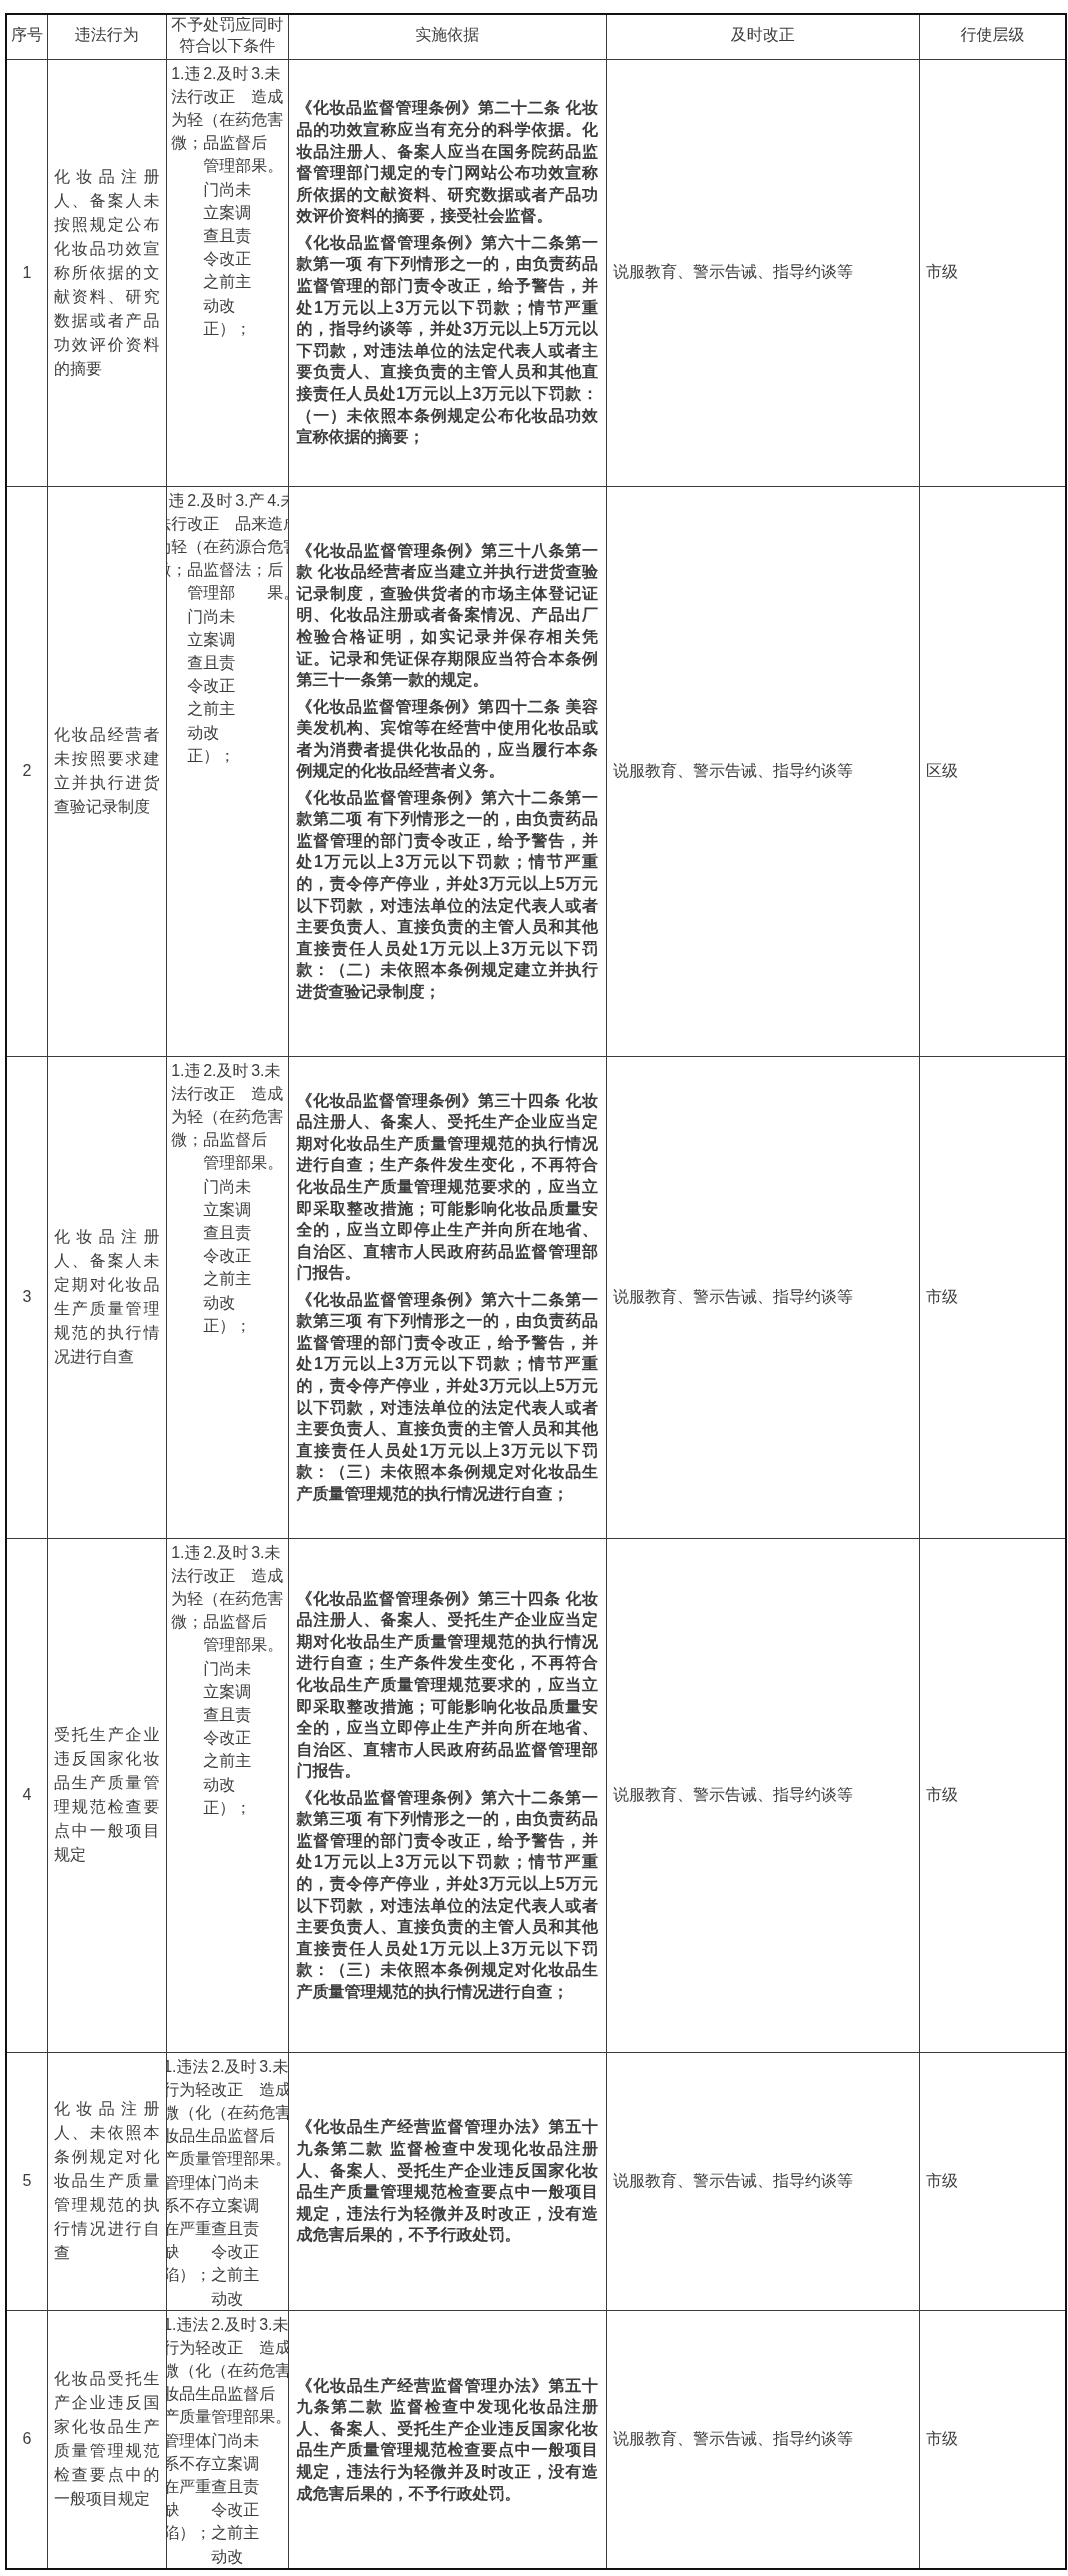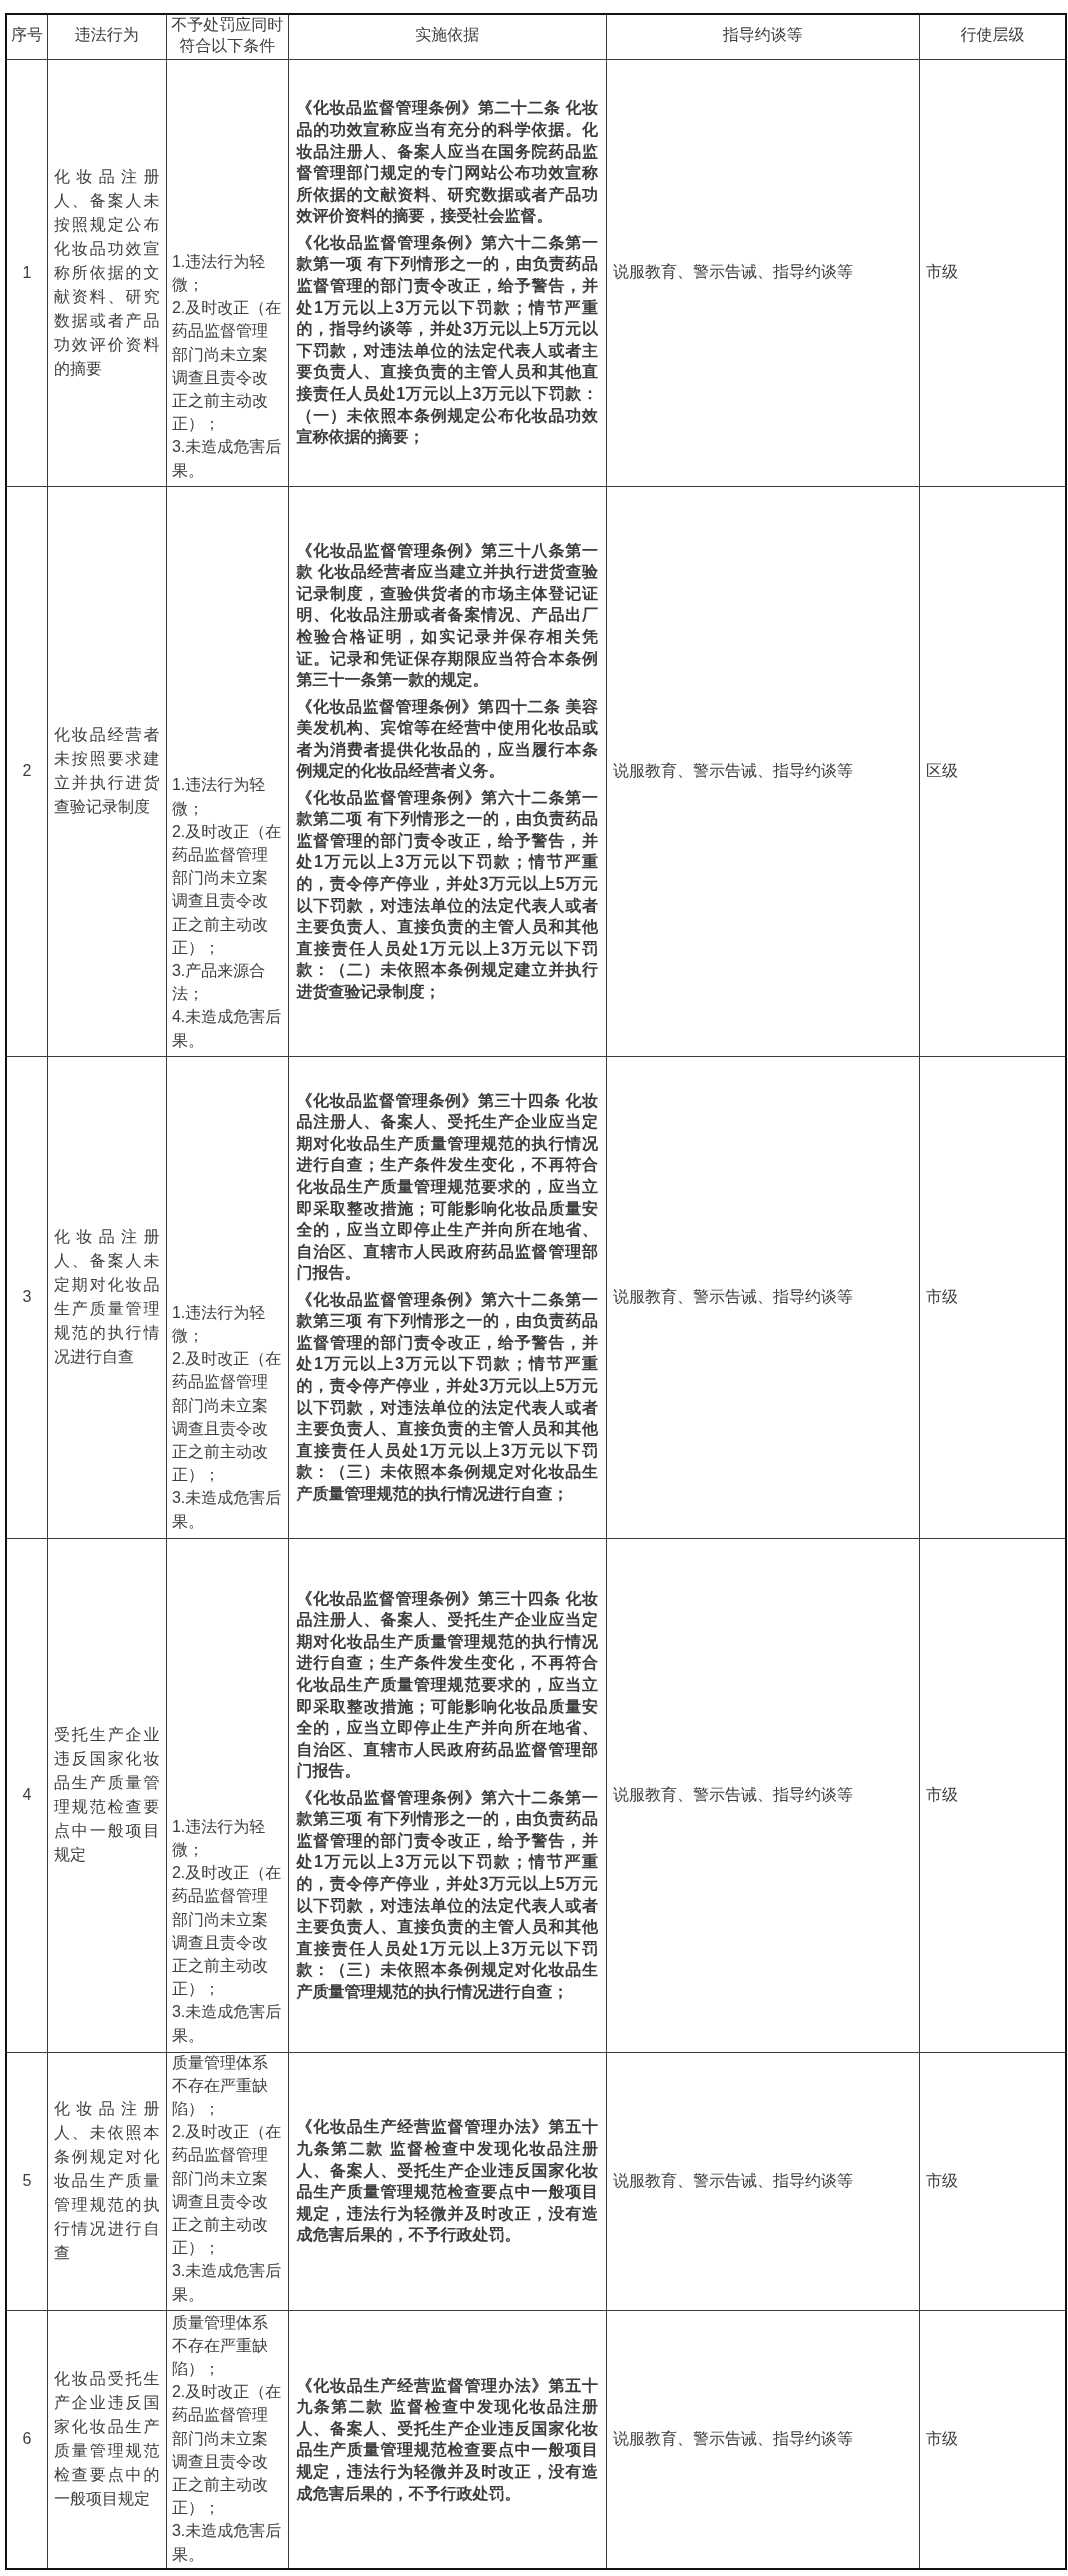--- a/index.html
+++ b/index.html
@@ -38,22 +38,22 @@
   tbody tr:nth-child(1){height:427px;}
   tbody tr:nth-child(2){height:570px;}
   tbody tr:nth-child(3){height:482px;}
   tbody tr:nth-child(4){height:514px;}
   tbody tr:nth-child(5){height:258px;}
   tbody tr:nth-child(6){height:259px;}
   td.no{text-align:center;}
   td.behavior{text-align:justify;line-height:1.5;}
   td.cond{padding:2.1px 5.2px;vertical-align:top;}
   .cond-wrap{
-    display:flex;flex-direction:column;
-    justify-content:flex-end;
+    display:flex;flex-direction:row;
+    justify-content:center;
     line-height:1.45;
   }
   tbody tr:nth-child(1) .cond-wrap{height:420px;}
   tbody tr:nth-child(2) .cond-wrap{height:563px;}
   tbody tr:nth-child(3) .cond-wrap{height:474px;}
   tbody tr:nth-child(4) .cond-wrap{height:506px;}
   tbody tr:nth-child(5) .cond-wrap{height:251px;}
   tbody tr:nth-child(6) .cond-wrap{height:253px;}
   td.basis{text-align:justify;line-height:1.35;padding:2.1px 7.7px;font-weight:bold;}
   td.basis p{margin:0.3em 0;}
@@ -71,21 +71,21 @@
       <col class="c4">
       <col class="c5">
       <col class="c6">
   </colgroup>
   <thead>
     <tr>
       <th>序号</th>
       <th>违法行为</th>
       <th>不予处罚应同时符合以下条件</th>
       <th>实施依据</th>
-      <th>指导约谈等</th>
+      <th>及时改正</th>
       <th>行使层级</th>
     </tr>
   </thead>
   <tbody id="table-body">
   <tr>
     <td class="no">1</td>
     <td class="behavior">化妆品注册人、备案人未按照规定公布化妆品功效宣称所依据的文献资料、研究数据或者产品功效评价资料的摘要</td>
     <td class="cond">
           <div class="cond-wrap">
             <div>1.违法行为轻微；</div>

